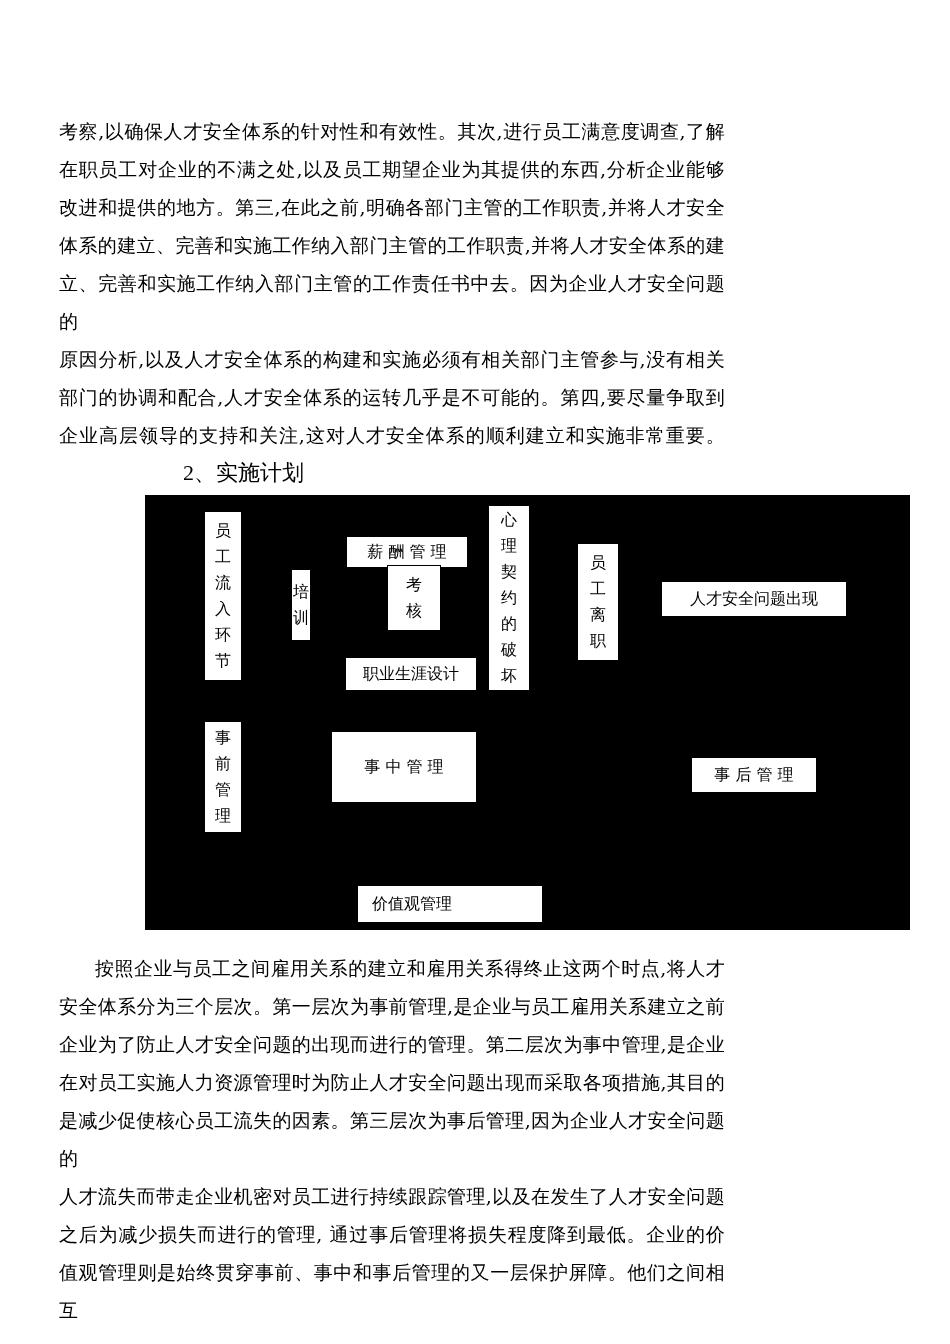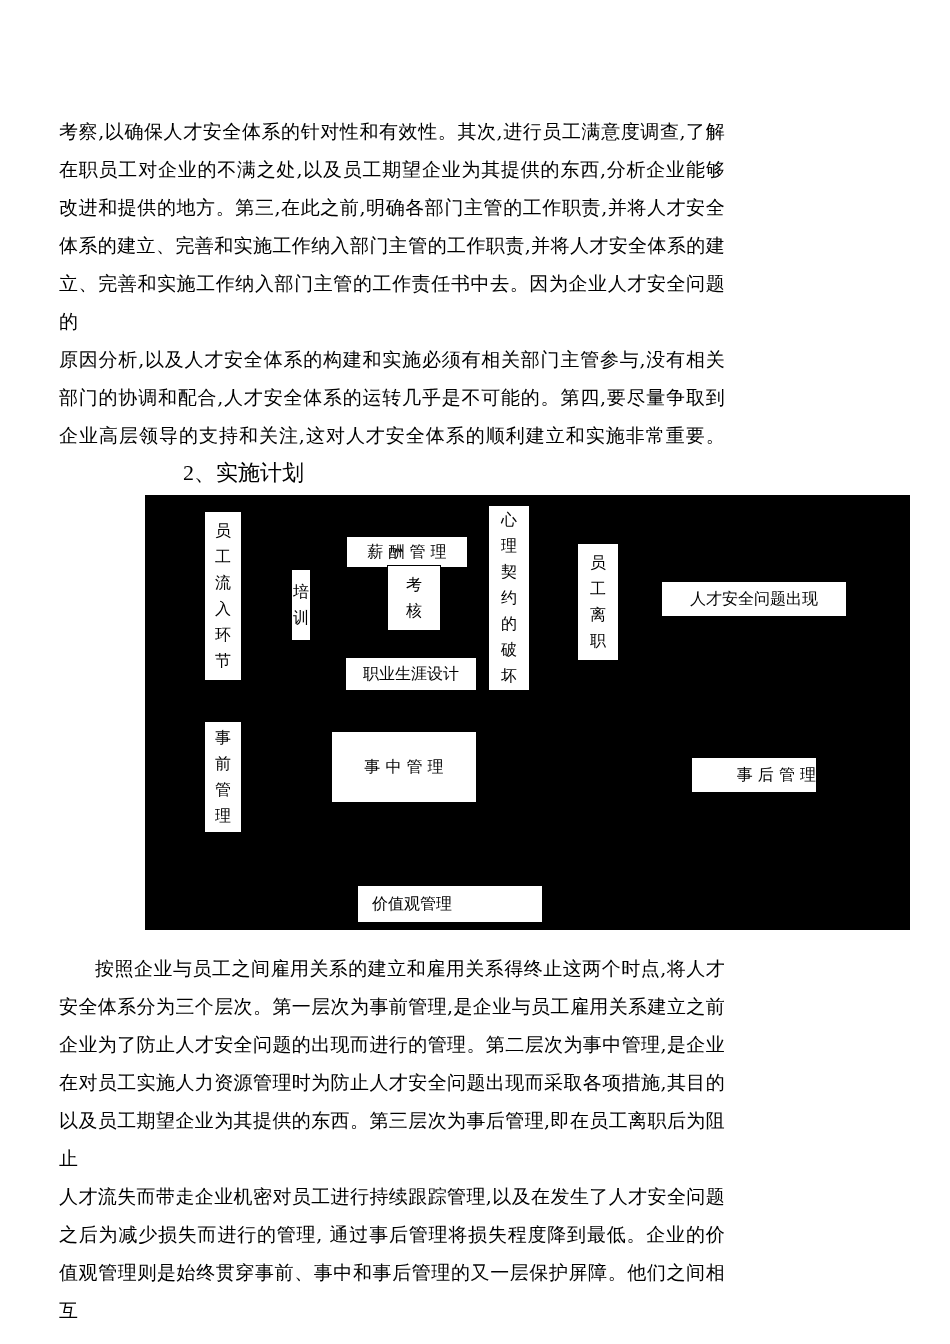--- a/index.html
+++ b/index.html
@@ -142,33 +142,33 @@
     </div>
     <div class="node" style="left:515px; top:85px; width:186px; height:36px;">
       <span>人才安全问题出现</span>
     </div>
     <div class="node" style="left:58px; top:225px; width:38px; height:112px;align-items:center;">
       <span class="vtext">事前管理</span>
     </div>
     <div class="node" style="left:185px; top:235px; width:146px; height:72px;">
       <span>事 中 管 理</span>
     </div>
-    <div class="node" style="left:545px; top:261px; width:126px; height:36px;justify-content:flex-end;">
+    <div class="node" style="left:545px; top:261px; width:126px; height:36px;">
       <span>事 后 管 理</span>
     </div>
     <div class="node left-label" style="left:211px; top:377px; width:186px; height:38px;">
       <span>价值观管理</span>
     </div>
 
   </div>
 
   <div class="textblock" id="p2">
     <div class="tline indent">按照企业与员工之间雇用关系的建立和雇用关系得终止这两个时点,将人才</div>
     <div class="tline">安全体系分为三个层次。第一层次为事前管理,是企业与员工雇用关系建立之前</div>
     <div class="tline">企业为了防止人才安全问题的出现而进行的管理。第二层次为事中管理,是企业</div>
     <div class="tline">在对员工实施人力资源管理时为防止人才安全问题出现而采取各项措施,其目的</div>
-    <div class="tline">以及员工期望企业为其提供的东西。第三层次为事后管理,即在员工离职后为阻止</div>
+    <div class="tline">是减少促使核心员工流失的因素。第三层次为事后管理,因为企业人才安全问题的</div>
     <div class="tline">人才流失而带走企业机密对员工进行持续跟踪管理,以及在发生了人才安全问题</div>
     <div class="tline">之后为减少损失而进行的管理,  通过事后管理将损失程度降到最低。企业的价</div>
     <div class="tline">值观管理则是始终贯穿事前、事中和事后管理的又一层保护屏障。他们之间相互</div>
   </div>
 
 </div>
 
 </body></html>

